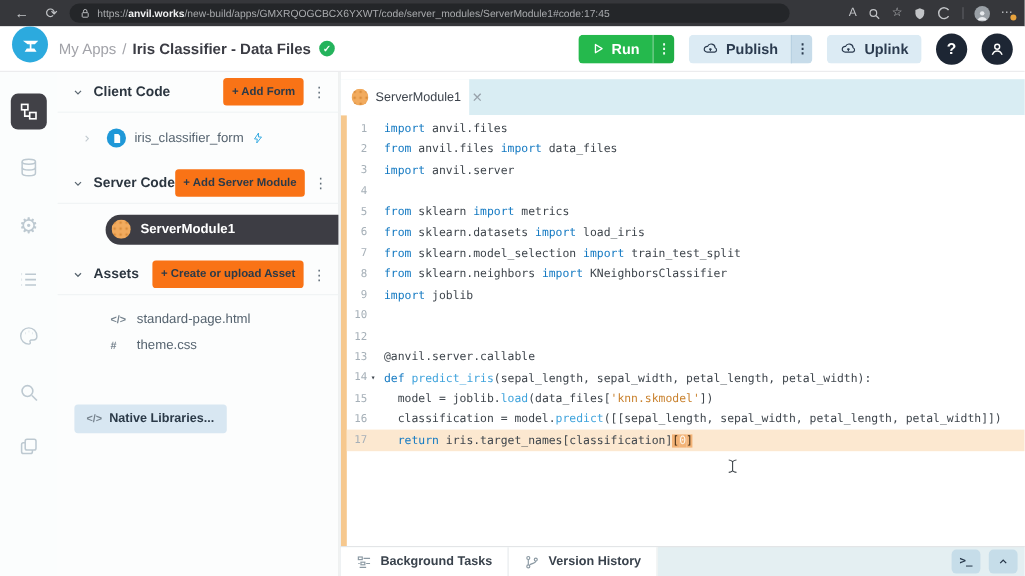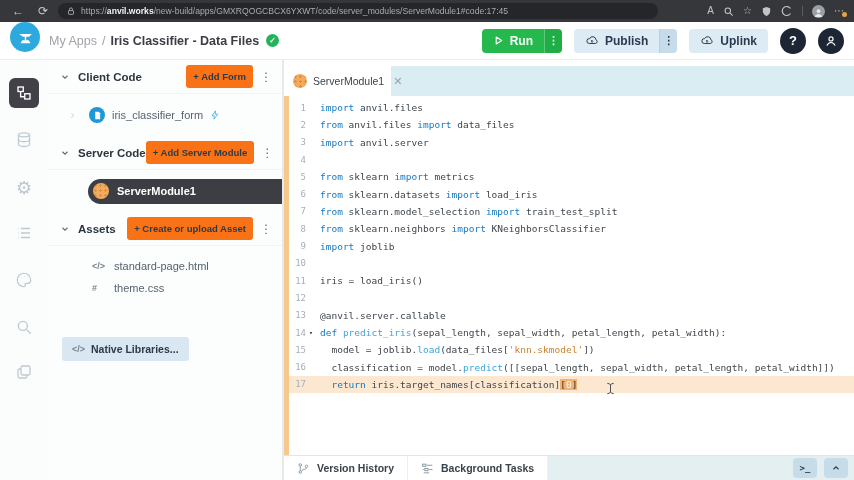--- a/index.html
+++ b/index.html
@@ -330,52 +330,51 @@
         <div class="code-line"><span class="ln">1</span><span class="fold"></span><span class="code"><span class="tok-kw">import </span><span class="tok-pl">anvil.files</span></span></div>
         <div class="code-line"><span class="ln">2</span><span class="fold"></span><span class="code"><span class="tok-kw">from </span><span class="tok-pl">anvil.files </span><span class="tok-kw">import </span><span class="tok-pl">data_files</span></span></div>
         <div class="code-line"><span class="ln">3</span><span class="fold"></span><span class="code"><span class="tok-kw">import </span><span class="tok-pl">anvil.server</span></span></div>
         <div class="code-line"><span class="ln">4</span><span class="fold"></span><span class="code"></span></div>
         <div class="code-line"><span class="ln">5</span><span class="fold"></span><span class="code"><span class="tok-kw">from </span><span class="tok-pl">sklearn </span><span class="tok-kw">import </span><span class="tok-pl">metrics</span></span></div>
         <div class="code-line"><span class="ln">6</span><span class="fold"></span><span class="code"><span class="tok-kw">from </span><span class="tok-pl">sklearn.datasets </span><span class="tok-kw">import </span><span class="tok-pl">load_iris</span></span></div>
         <div class="code-line"><span class="ln">7</span><span class="fold"></span><span class="code"><span class="tok-kw">from </span><span class="tok-pl">sklearn.model_selection </span><span class="tok-kw">import </span><span class="tok-pl">train_test_split</span></span></div>
         <div class="code-line"><span class="ln">8</span><span class="fold"></span><span class="code"><span class="tok-kw">from </span><span class="tok-pl">sklearn.neighbors </span><span class="tok-kw">import </span><span class="tok-pl">KNeighborsClassifier</span></span></div>
         <div class="code-line"><span class="ln">9</span><span class="fold"></span><span class="code"><span class="tok-kw">import </span><span class="tok-pl">joblib</span></span></div>
         <div class="code-line"><span class="ln">10</span><span class="fold"></span><span class="code"></span></div>
-        <div class="code-line"><span class="ln">11</span><span class="fold"></span><span class="code"><span class="tok-pl">iris = load_iris()</span></span></div>
         <div class="code-line"><span class="ln">12</span><span class="fold"></span><span class="code"></span></div>
         <div class="code-line"><span class="ln">13</span><span class="fold"></span><span class="code"><span class="tok-pl">@anvil.server.callable</span></span></div>
         <div class="code-line"><span class="ln">14</span><span class="fold">▾</span><span class="code"><span class="tok-kw">def </span><span class="tok-fn">predict_iris</span><span class="tok-pl">(sepal_length, sepal_width, petal_length, petal_width):</span></span></div>
         <div class="code-line"><span class="ln">15</span><span class="fold"></span><span class="code"><span class="tok-pl">  model = joblib.</span><span class="tok-fn">load</span><span class="tok-pl">(data_files[</span><span class="tok-str">'knn.skmodel'</span><span class="tok-pl">])</span></span></div>
         <div class="code-line"><span class="ln">16</span><span class="fold"></span><span class="code"><span class="tok-pl">  classification = model.</span><span class="tok-fn">predict</span><span class="tok-pl">([[sepal_length, sepal_width, petal_length, petal_width]])</span></span></div>
         <div class="code-line hl"><span class="ln">17</span><span class="fold"></span><span class="code"><span class="tok-pl">  </span><span class="tok-kw">return </span><span class="tok-pl">iris.target_names[classification]</span><span class="tok-selb">[</span><span class="tok-selc">0</span><span class="tok-selb">]</span></span></div>
       </div>
     <svg id="text-cursor" width="9" height="13" viewBox="0 0 14 20" fill="none" stroke="currentColor" stroke-width="1.4">
         <path d="M2 2c2 0 3.5.8 5 2 1.5-1.2 3-2 5-2M7 4v12M2 18c2 0 3.5-.8 5-2 1.5 1.2 3 2 5 2"></path>
       </svg>
   </div>
 
   <div id="statusbar">
     <div class="sb-tab">
       <svg class="sb-ic" width="13" height="13" viewBox="0 0 24 24" fill="none" stroke="currentColor" stroke-width="1.8">
-          <circle cx="6" cy="5.5" r="2.3"></circle>
-          <circle cx="6" cy="18.5" r="2.3"></circle>
-          <circle cx="17.5" cy="8" r="2.3"></circle>
-          <path d="M6 8v8M17.5 10.3c0 4-6.5 2.7-9.2 6"></path>
-        </svg>
-      <span>Version History</span>
-    </div>
-    <div class="sb-tab">
-      <svg class="sb-ic" width="13" height="13" viewBox="0 0 24 24" fill="none" stroke="currentColor" stroke-width="1.8">
           <rect x="3" y="4" width="6" height="4"></rect>
           <path d="M11 6h10"></path>
           <rect x="7" y="12" width="6" height="4"></rect>
           <path d="M3 14h2M15 14h6"></path>
           <path d="M5 20h10"></path>
         </svg>
       <span>Background Tasks</span>
+    </div>
+    <div class="sb-tab">
+      <svg class="sb-ic" width="13" height="13" viewBox="0 0 24 24" fill="none" stroke="currentColor" stroke-width="1.8">
+          <circle cx="6" cy="5.5" r="2.3"></circle>
+          <circle cx="6" cy="18.5" r="2.3"></circle>
+          <circle cx="17.5" cy="8" r="2.3"></circle>
+          <path d="M6 8v8M17.5 10.3c0 4-6.5 2.7-9.2 6"></path>
+        </svg>
+      <span>Version History</span>
     </div>
     <div class="sb-right">
       <span class="sb-btn">&gt;_</span>
       <span class="sb-btn">
         <svg width="10" height="10" viewBox="0 0 24 24" fill="none" stroke="#27384a" stroke-width="2.6">
             <path d="M6 15l6-6 6 6"></path>
           </svg>
       </span>
     </div>
   </div>

